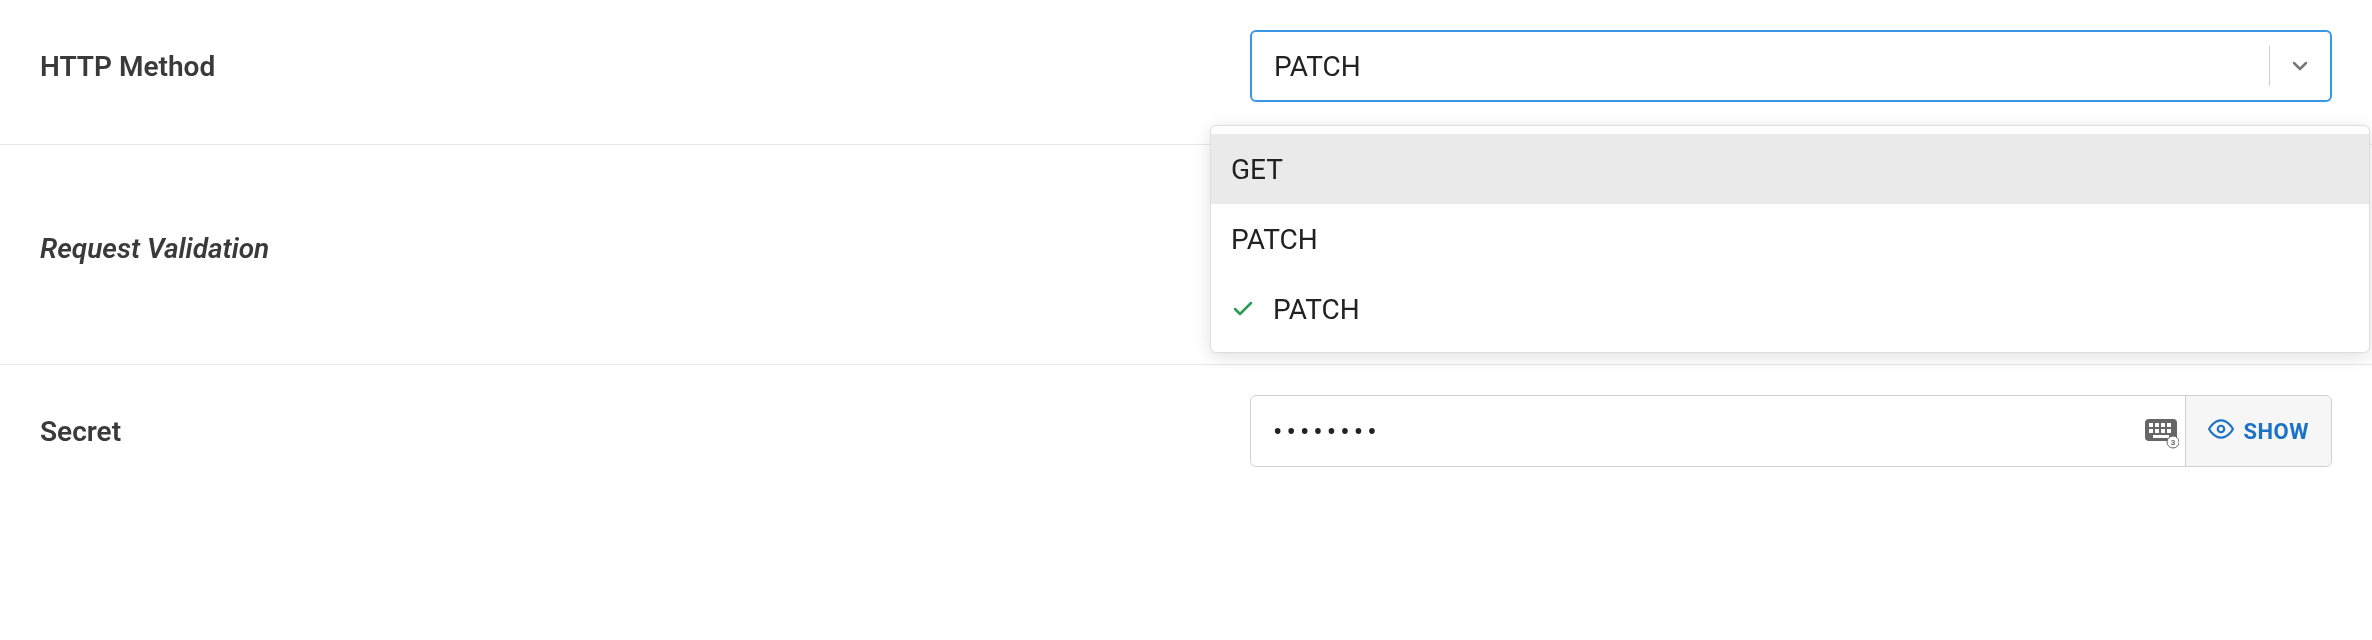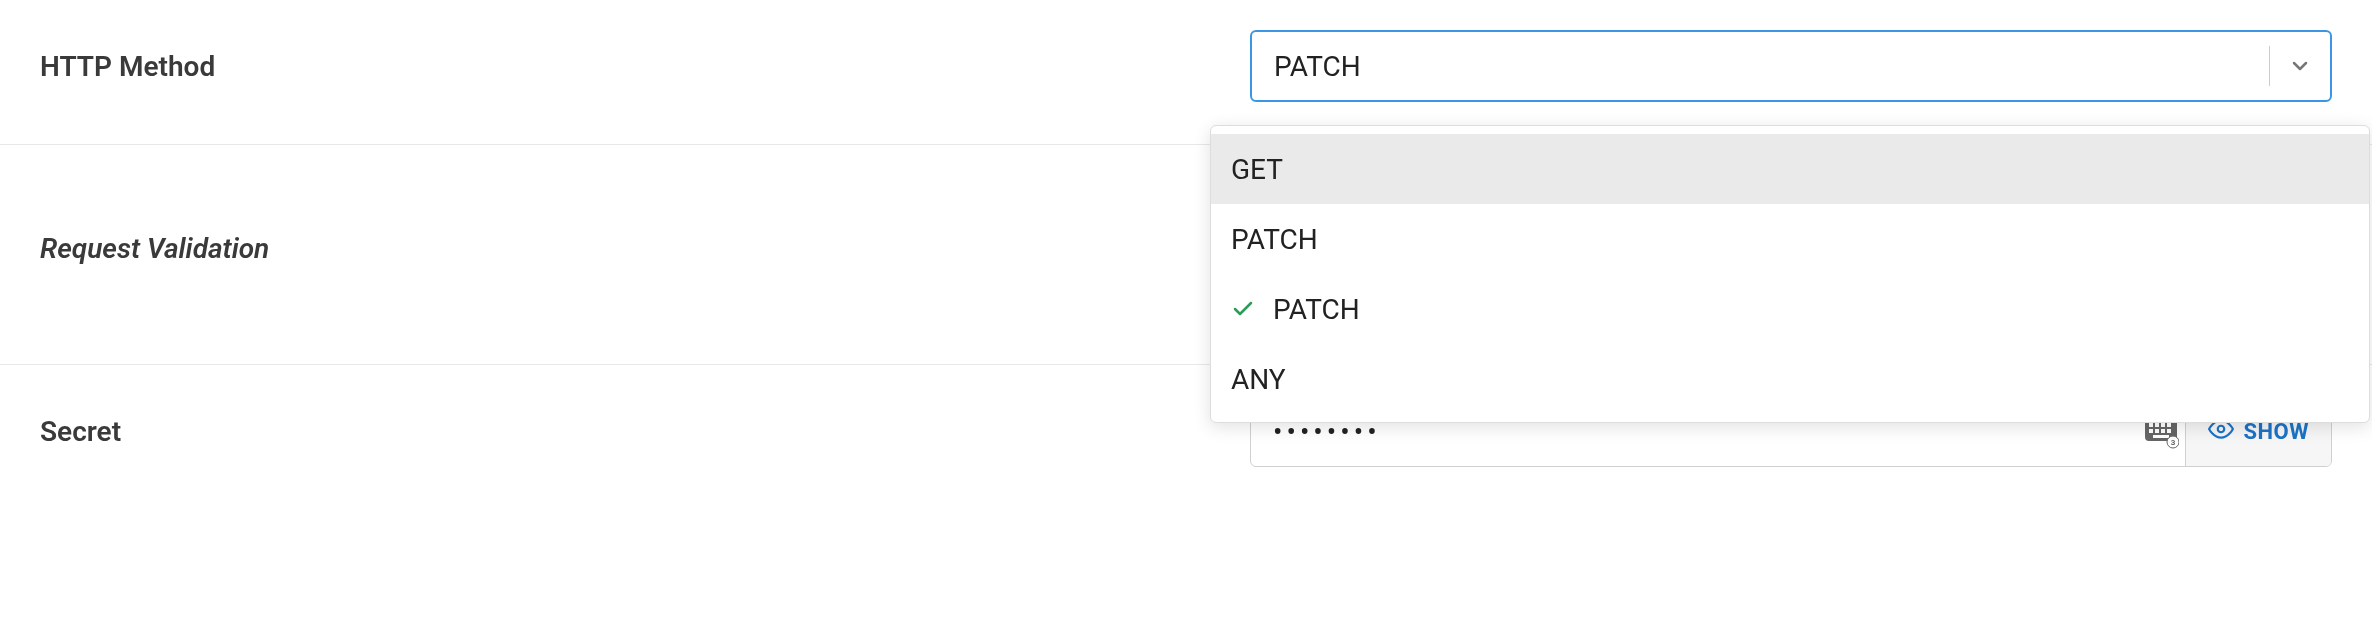--- a/index.html
+++ b/index.html
@@ -221,16 +221,13 @@
     <span>PATCH</span>
   </div>
   <div class="dropdown-item">
     <span class="check-icon">
       <svg viewBox="0 0 24 24" fill="none" stroke="#2a9d58" stroke-width="2.5" stroke-linecap="round" stroke-linejoin="round">
         <polyline points="20 6 9 17 4 12"></polyline>
       </svg>
     </span>
     <span>PATCH</span>
   </div>
-  <div class="dropdown-item">
-    <span>ANY</span>
-  </div>
 </div>
 
 </body></html>

